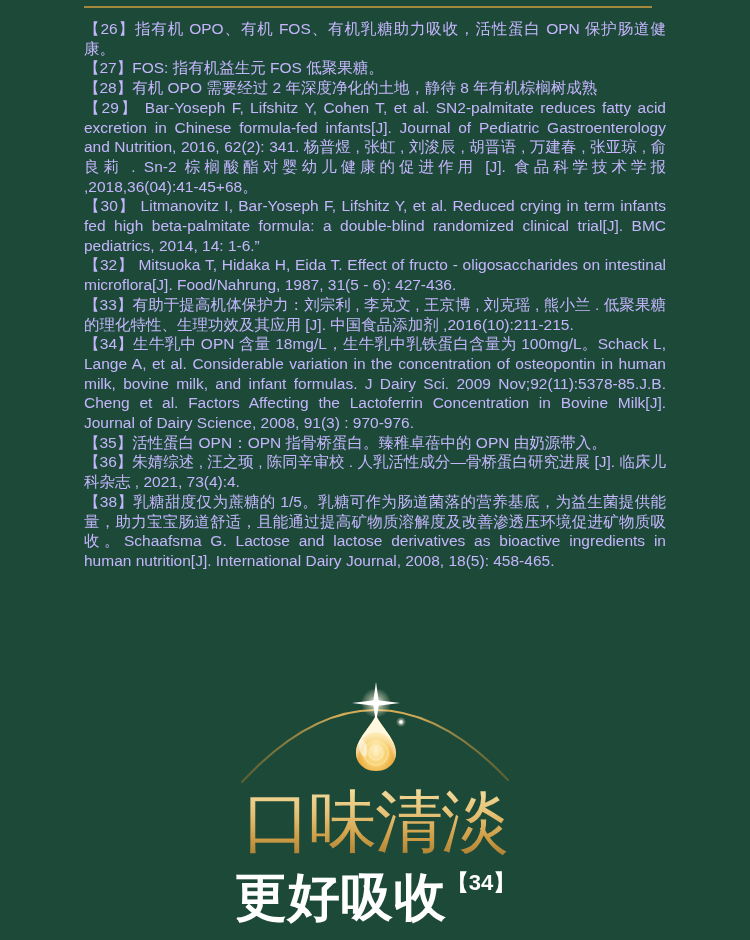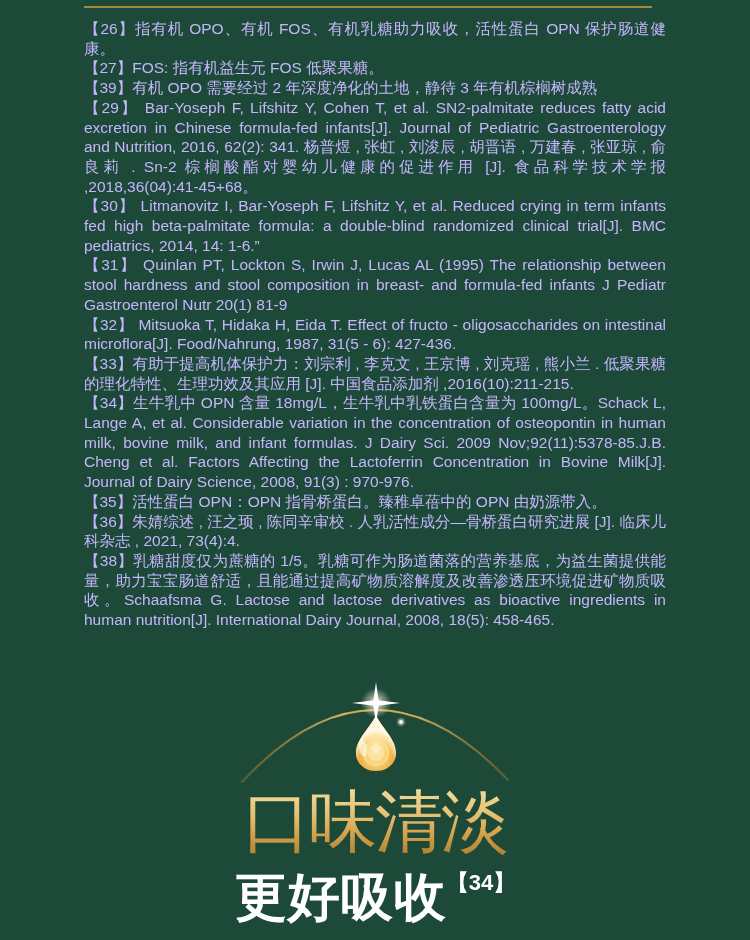--- a/index.html
+++ b/index.html
@@ -77,24 +77,23 @@
 </head>
 <body>
 
 <div class="page">
 
   <div class="divider"></div>
 
   <div class="refs">
       <p>【26】指有机 OPO、有机 FOS、有机乳糖助力吸收，活性蛋白 OPN 保护肠道健康。</p>
       <p>【27】FOS: 指有机益生元 FOS 低聚果糖。</p>
-      <p>【39】有机 OPO 需要经过 2 年深度净化的土地，静待 3 年有机棕榈树成熟</p>
+      <p>【28】有机 OPO 需要经过 2 年深度净化的土地，静待 8 年有机棕榈树成熟</p>
       <p>【29】 Bar-Yoseph F, Lifshitz Y, Cohen T, et al. SN2-palmitate reduces fatty acid excretion in Chinese formula-fed infants[J]. Journal of Pediatric Gastroenterology and Nutrition, 2016, 62(2): 341. 杨普煜 , 张虹 , 刘浚辰 , 胡晋语 , 万建春 , 张亚琼 , 俞良莉 . Sn-2 棕榈酸酯对婴幼儿健康的促进作用 [J]. 食品科学技术学报 ,2018,36(04):41-45+68。</p>
       <p>【30】 Litmanovitz I, Bar-Yoseph F, Lifshitz Y, et al. Reduced crying in term infants fed high beta-palmitate formula: a double-blind randomized clinical trial[J]. BMC pediatrics, 2014, 14: 1-6.”</p>
-      <p>【31】 Quinlan PT, Lockton S, Irwin J, Lucas AL (1995) The relationship between stool hardness and stool composition in breast- and formula-fed infants J Pediatr Gastroenterol Nutr 20(1) 81-9</p>
       <p>【32】 Mitsuoka T, Hidaka H, Eida T. Effect of fructo - oligosaccharides on intestinal microflora[J]. Food/Nahrung, 1987, 31(5 - 6): 427-436.</p>
       <p>【33】有助于提高机体保护力：刘宗利 , 李克文 , 王京博 , 刘克瑶 , 熊小兰 . 低聚果糖的理化特性、生理功效及其应用 [J]. 中国食品添加剂 ,2016(10):211-215.</p>
       <p>【34】生牛乳中 OPN 含量 18mg/L，生牛乳中乳铁蛋白含量为 100mg/L。Schack L, Lange A, et al. Considerable variation in the concentration of osteopontin in human milk, bovine milk, and infant formulas. J Dairy Sci. 2009 Nov;92(11):5378-85.J.B. Cheng et al. Factors Affecting the Lactoferrin Concentration in Bovine Milk[J]. Journal of Dairy Science, 2008, 91(3) : 970-976.</p>
       <p>【35】活性蛋白 OPN：OPN 指骨桥蛋白。臻稚卓蓓中的 OPN 由奶源带入。</p>
       <p>【36】朱婧综述 , 汪之顼 , 陈同辛审校 . 人乳活性成分—骨桥蛋白研究进展 [J]. 临床儿科杂志 , 2021, 73(4):4.</p>
       <p>【38】乳糖甜度仅为蔗糖的 1/5。乳糖可作为肠道菌落的营养基底，为益生菌提供能量，助力宝宝肠道舒适，且能通过提高矿物质溶解度及改善渗透压环境促进矿物质吸收。Schaafsma G. Lactose and lactose derivatives as bioactive ingredients in human nutrition[J]. International Dairy Journal, 2008, 18(5): 458-465.</p>
     </div>
 
   <svg class="hero-art" viewBox="0 0 350 170" xmlns="http://www.w3.org/2000/svg">
     <defs>

